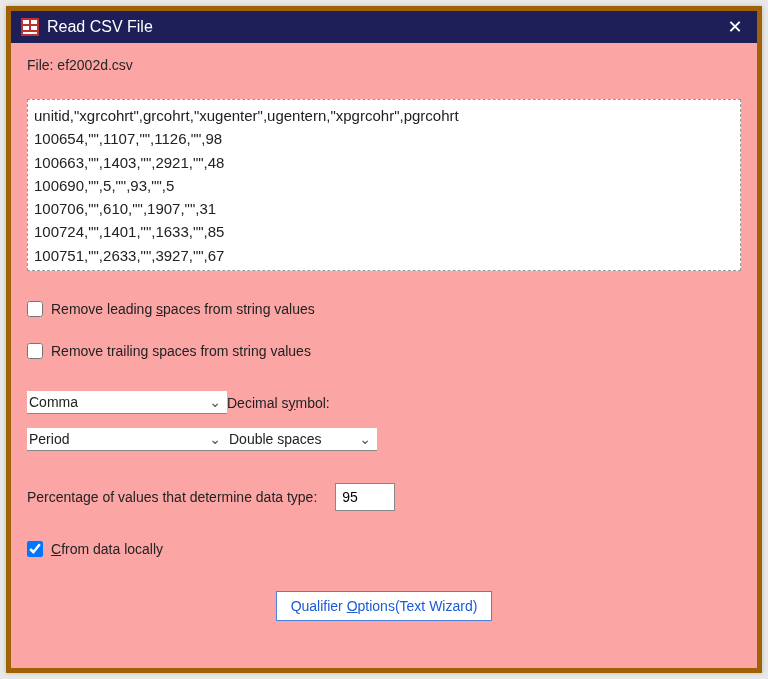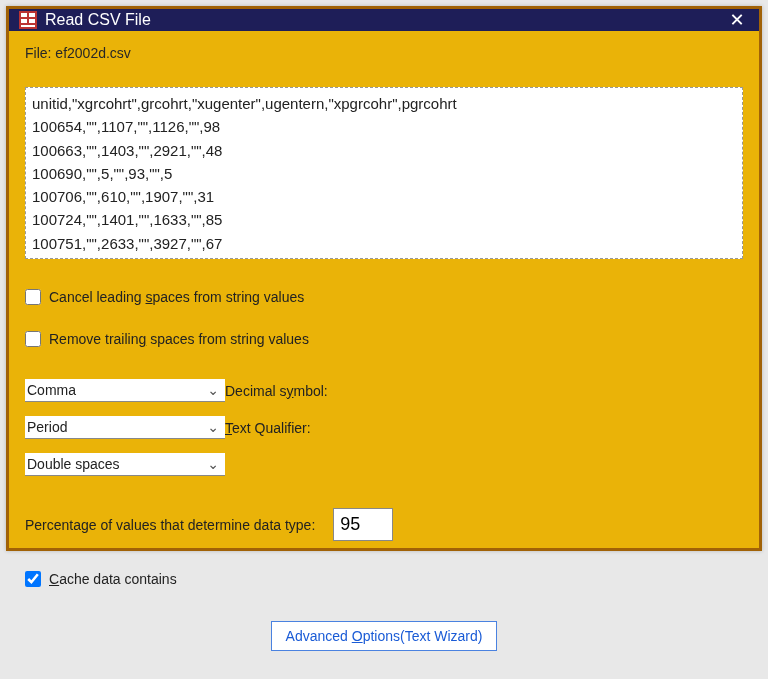--- a/index.html
+++ b/index.html
@@ -1,19 +1,19 @@
 <!DOCTYPE html>
 <html><head>
   <meta charset="utf-8">
   <style>
     * { box-sizing: border-box; margin: 0; padding: 0; }
     html, body { width: 768px; height: 679px; font-family: Arial, sans-serif; font-size: 14px; background: #e8e8e8; }
     .window {
-      position: absolute; top: 6px; left: 6px; width: 756px; height: 545px;
-      background: #eab308; border: 3px solid #a16207; display: flex; flex-direction: column;
+      position: absolute; top: 6px; left: 6px; width: 756px; height: 667px;
+      background: #fca5a5; border: 5px solid #a16207; display: flex; flex-direction: column;
       box-shadow: 0 0 4px rgba(0,0,0,0.2);
     }
     .titlebar {
       height: 32px; background: #1e1e58; color: #fff; display: flex; align-items: center;
       padding: 0 10px; font-size: 16px;
     }
     .titlebar .app-icon { width: 18px; height: 18px; margin-right: 8px; display: inline-flex; }
     .titlebar .title-text { flex: 1; }
     .titlebar .close { width: 24px; text-align: center; font-size: 18px; cursor: pointer; font-weight: 300; }
     .content { flex: 1; padding: 14px 16px 2px 16px; color: #222; display: flex; flex-direction: column; gap: 16px; }
@@ -29,21 +29,21 @@
     .check-row label { cursor: pointer; }
     .grid { display: grid; grid-template-columns: 200px 150px; row-gap: 14px; align-items: center; margin-top: 6px; margin-bottom: 16px; }
     .grid-label { color: #222; }
     .select {
       display: inline-flex; align-items: flex-end; justify-content: space-between;
       border: none; border-bottom: 1px solid #888; padding: 3px 6px 3px 2px;
       cursor: pointer; min-width: 90px; background:#fff;
     }
     .select .chev { margin-left: 10px; color: #555; }
     .pct-row { display: flex; align-items: center; gap: 18px; margin-bottom: 14px; }
-    .pct-input { width: 60px; border: 1px solid #888; padding: 5px 6px; font-size: 18px; }
+    .pct-input { width: 60px; border: 1px solid #888; padding: 5px 6px; font-size: 14px; }
     .adv-row { display: flex; justify-content: center; margin: 8px 0 14px 0; }
     .adv-btn {
       color: #1a5bd6; border: 1px solid #4a82e0; background: #fff;
       padding: 6px 14px; cursor: pointer; font-size: 14px;
     }
     .buttons { display: flex; justify-content: center; gap: 10px; }
     .btn {
       border: 1px solid #1a5bd6; color: #1a5bd6; background: #fff;
       padding: 6px 16px; cursor: pointer; font-size: 14px; min-width: 58px; text-align:center;
     }
@@ -82,21 +82,21 @@
 100690,"",5,"",93,"",5
 100706,"",610,"",1907,"",31
 100724,"",1401,"",1633,"",85
 100751,"",2633,"",3927,"",67
 100760,"",395,"",1368,"",28</textarea>
 
 
     <div class="check-row">
       <input type="checkbox" id="c2" style="">
       <label for="c2">
-        <span>Cancel leading </span><u class="ak">s</u><span>paces from string values</span>
+        <span>Remove leading </span><u class="ak">s</u><span>paces from string values</span>
       </label>
     </div>
 
     <div class="check-row">
       <input type="checkbox" id="c3" style="">
       <label for="c3">
         <span>Remove trailin</span><u class="ak">g</u><span> spaces from string values</span>
       </label>
     </div>
 
@@ -107,42 +107,39 @@
       </div>
 
       <div class="grid-label">
         <span>Decimal s</span><u class="ak">y</u><span>mbol:</span>
       </div>
       <div class="select" style="min-width:80px">
         <span>Period</span>
         <span class="chev">⌄</span>
       </div>
 
-      <div class="grid-label">
-        <span></span><u class="ak">T</u><span>ext Qualifier:</span>
-      </div>
       <div class="select" style="min-width:120px">
         <span>Double spaces</span>
         <span class="chev">⌄</span>
       </div>
     </div>
 
     <div class="pct-row">
       <span>Percentage of values that determine data type:</span>
       <input class="pct-input" type="text" value="95" style="">
     </div>
 
     <div class="check-row">
       <input type="checkbox" id="c4" checked="" style="">
       <label for="c4">
-        <span></span><u class="ak">C</u><span>ache data contains</span>
+        <span></span><u class="ak">C</u><span>from data locally</span>
       </label>
     </div>
 
     <div class="adv-row">
       <button class="adv-btn">
-        <span>Advanced </span><u class="ak">O</u><span>ptions(Text Wizard)</span>
+        <span>Qualifier </span><u class="ak">O</u><span>ptions(Text Wizard)</span>
       </button>
     </div>
 
 
   </div>
 </div>
 
 </body></html>

